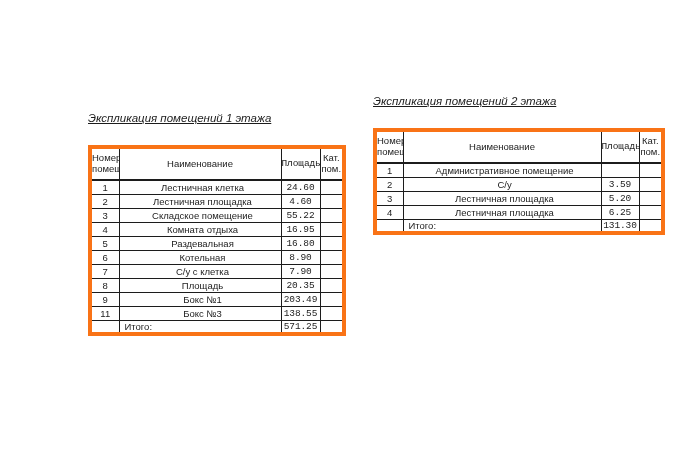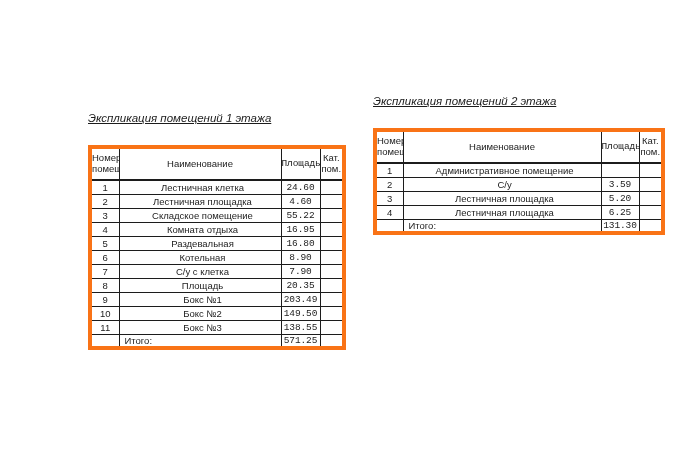--- a/index.html
+++ b/index.html
@@ -128,26 +128,20 @@
         <td class="c-area">20.35</td>
         <td class="c-cat"></td>
       </tr>
       <tr>
         <td class="c-num">9</td>
         <td class="c-name">Бокс №1</td>
         <td class="c-area">203.49</td>
         <td class="c-cat"></td>
       </tr>
       <tr>
-        <td class="c-num">10</td>
-        <td class="c-name">Бокс №2</td>
-        <td class="c-area">149.50</td>
-        <td class="c-cat"></td>
-      </tr>
-      <tr>
         <td class="c-num">11</td>
         <td class="c-name">Бокс №3</td>
         <td class="c-area">138.55</td>
         <td class="c-cat"></td>
       </tr>
       <tr>
         <td class="c-num"></td>
         <td class="c-name total-label">Итого:</td>
         <td class="c-area">571.25</td>
         <td class="c-cat"></td>

